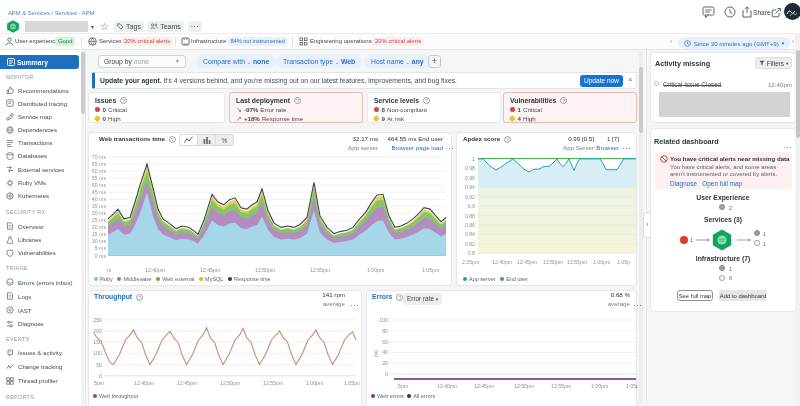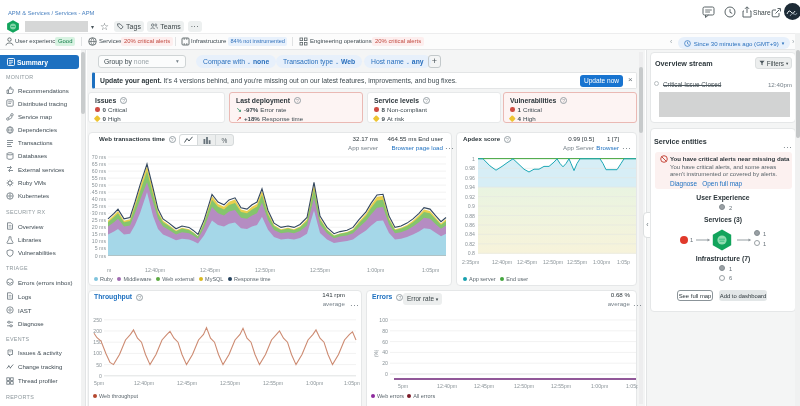--- a/index.html
+++ b/index.html
@@ -519,32 +519,32 @@
         <text x="258" y="78">1:05pm</text>
   </g>
 </svg>
 <div class="abs leg" style="left:371px;top:393px;"><span class="dot" style="background:#8e2a9e"></span>Web errors&nbsp;&nbsp;<span class="dot" style="background:#7b1a28"></span>All errors</div>
 
 <div class="abs" style="left:646px;top:50px;width:149px;height:356px;background:#f4f5f5;border-left:1px solid #e2e4e5;"></div>
 
 <div class="abs" style="left:643px;top:212px;width:9px;height:26px;background:#fff;border:1px solid #dcdfe0;border-radius:4px 0 0 4px;font-size:7px;color:#68737a;text-align:center;line-height:24px;">‹</div>
 
 <div class="card" style="left:650px;top:52px;width:146px;height:71px;"></div>
-<div class="abs" style="left:655px;top:59px;font-size:7.2px;font-weight:bold;color:#2c363b;">Overview stream</div>
+<div class="abs" style="left:655px;top:59px;font-size:7.2px;font-weight:bold;color:#2c363b;">Activity missing</div>
 <div class="abs" style="left:755px;top:57px;width:37px;height:12px;background:#eceeee;border:1px solid #dcdfe0;border-radius:3px;font-size:6.3px;color:#3c4649;display:flex;align-items:center;justify-content:center;">
 <svg width="6" height="6" viewBox="0 0 7 7" style="margin-right:2px;">
         <path d="M0.5 0.8 L6.5 0.8 L4.2 3.6 L4.2 6.2 L2.8 5.4 L2.8 3.6 Z" fill="#4b565c"></path>
       </svg>Filters <span style="font-size:4.5px;margin-left:2px;">▾</span></div>
 <div class="abs" style="left:654px;top:81px;width:5px;height:5px;border:1px solid #b8bec1;border-radius:50%;"></div>
 <div class="abs" style="left:663px;top:81px;font-size:6.4px;color:#4b565c;text-decoration:line-through;">Critical Issue Closed</div>
 <div class="abs" style="left:762px;top:81px;width:30px;text-align:right;font-size:6.2px;color:#77828a;">12:40pm</div>
 <div class="abs" style="left:659px;top:92px;width:131px;height:24.5px;background:#d2d3d3;"></div>
 
 <div class="card" style="left:650px;top:128px;width:146px;height:184px;"></div>
-<div class="abs" style="left:654px;top:136.5px;font-size:7.2px;font-weight:bold;color:#2c363b;">Service entities</div>
+<div class="abs" style="left:654px;top:136.5px;font-size:7.2px;font-weight:bold;color:#2c363b;">Related dashboard</div>
 <div class="abs dots" style="left:783px;top:136px;"></div>
 <div class="abs" style="left:655px;top:152px;width:137px;height:37px;background:#fcf1f0;border-radius:3px;"></div>
 <svg class="abs" style="left:660px;top:155px;" width="8" height="8" viewBox="0 0 8 8">
       <circle cx="4" cy="4" r="3.3" fill="none" stroke="#c0392b" stroke-width="0.9"></circle>
       <line x1="1.7" y1="1.7" x2="6.3" y2="6.3" stroke="#c0392b" stroke-width="0.9"></line>
     </svg>
 <div class="abs" style="left:670px;top:155px;font-size:6.1px;font-weight:bold;color:#2c363b;white-space:nowrap;">You have critical alerts near missing data</div>
 <div class="abs" style="left:670px;top:164px;width:122px;font-size:6px;color:#59646a;line-height:7.2px;">You have critical alerts, and some areas aren't instrumented or covered by alerts.</div>
 <div class="abs" style="left:670px;top:180px;font-size:6.4px;color:#1d70c0;">Diagnose&nbsp;&nbsp;&nbsp;Open full map</div>
 

